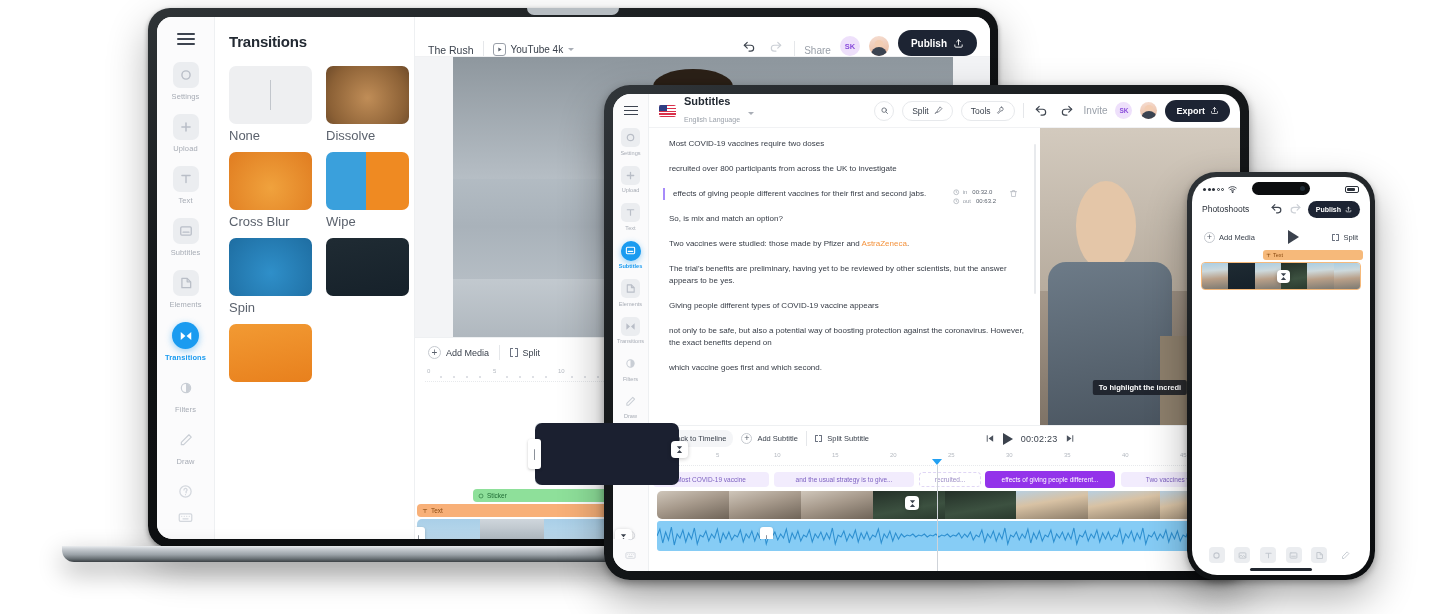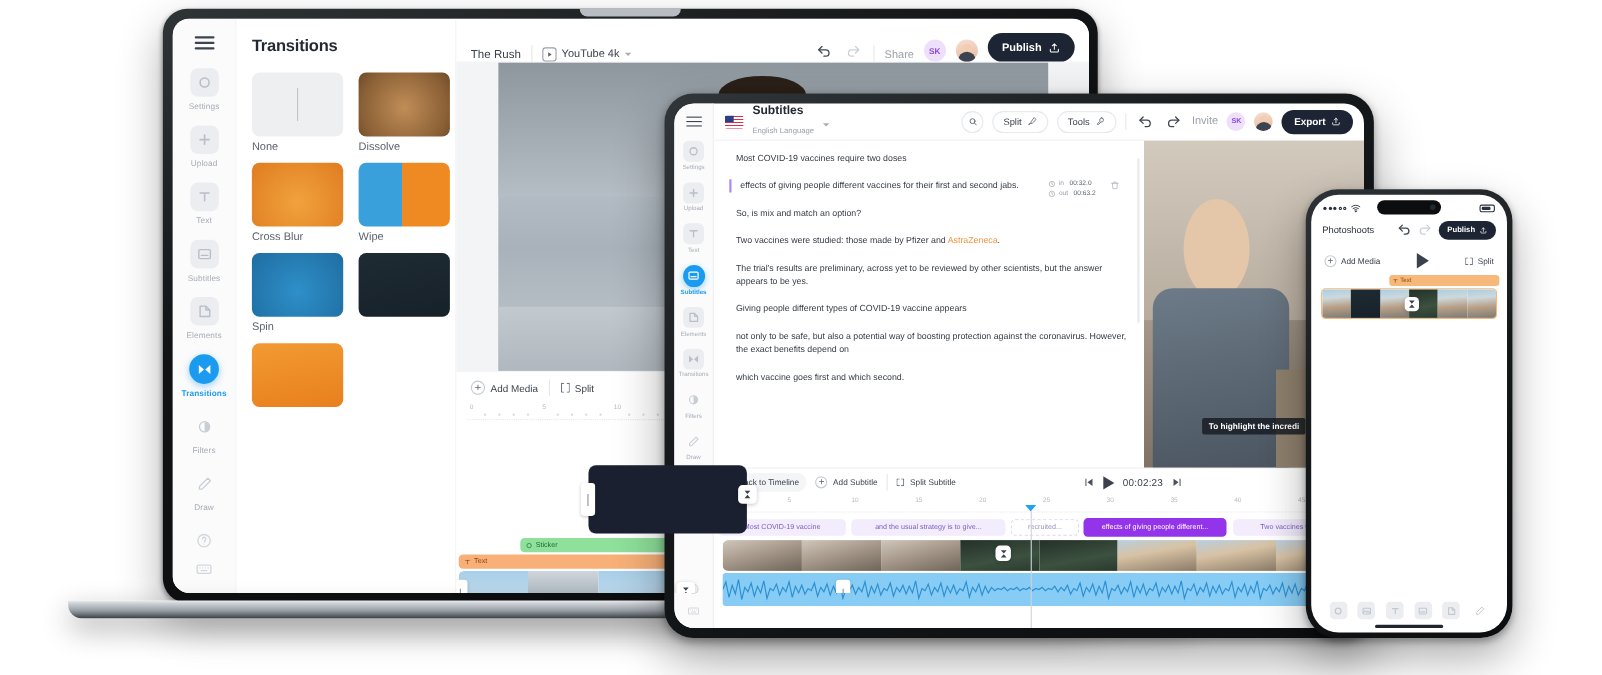--- a/index.html
+++ b/index.html
@@ -50,21 +50,21 @@
   .rail-bottom { margin-top: auto; padding-bottom: 14px; display: flex; flex-direction: column; align-items: center; gap: 11px; }
   .rail-bottom svg { width: 15px; height: 15px; color: #d3d7dd; display: block; cursor: pointer; }
 
   
   .panel { width: 200px; flex: 0 0 200px; background: #fff; border-right: 1px solid #eef0f2; padding: 16px 0 0 14px; overflow: hidden; }
   .panel-title { font-size: 15px; font-weight: bold; color: #232a33; letter-spacing: -.2px; }
   .tgrid { display: grid; grid-template-columns: 83px 83px; gap: 9px 14px; margin-top: 16px; }
   .tcell { cursor: pointer; }
   .tthumb { width: 83px; height: 58px; border-radius: 7px; overflow: hidden; position: relative; }
   .tcell.sel .tthumb { outline: 2.2px solid #22a0f2; outline-offset: -1px; }
-  .tlab { font-size: 10px; color: #5b626d; margin-top: 4px; }
+  .tlab { font-size: 13px; color: #5b626d; margin-top: 4px; }
   .tcell.sel .tlab { color: #1a9bf0; font-weight: bold; }
   .th-none { background: #eeeff1; display: flex; align-items: center; justify-content: center; }
   .th-none i { display: block; width: 1.6px; height: 30px; background: #c2c6cc; }
 
   
   .mainwrap { flex: 1; display: flex; flex-direction: column; background: #fff; min-width: 0; }
   .topbar { height: 40px; display: flex; align-items: flex-end; padding: 0 13px; gap: 9px; border-bottom: 1px solid #f0f1f3; }
   .proj { font-size: 10.5px; color: #3b424d; }
   .vsep { width: 1px; height: 15px; background: #e5e7ea; }
   .ratio { display: flex; align-items: center; gap: 5px; font-size: 10px; color: #3b424d; cursor: pointer; }
@@ -660,20 +660,21 @@
               <svg viewBox="0 0 24 24" fill="none" stroke="currentColor" stroke-width="2" stroke-linecap="round" stroke-linejoin="round">
                   <path d="M12 15V4M8 8l4-4 4 4"></path>
                   <path d="M4 15v3a2 2 0 002 2h12a2 2 0 002-2v-3"></path>
                 </svg>
             </span>
           </div>
 
           <div class="t-body">
             <div class="t-subs">
               <div class="subline">Most COVID-19 vaccines require two doses</div>
+              <div class="subline">recruited over 800 participants from across the UK to investigate</div>
               <div class="subline act">
                 <span>effects of giving people different vaccines for their first and second jabs.</span>
                 <span class="inout">
                   <span class="row">
                     <svg viewBox="0 0 24 24" fill="none" stroke="currentColor" stroke-width="2.2">
                         <circle cx="12" cy="12" r="9"></circle>
                         <path d="M12 7v5l3 2" stroke-linecap="round"></path>
                       </svg>
                     <span>in</span>
                     <span class="tv">00:32.0</span>
@@ -686,21 +687,21 @@
                     <span>out</span>
                     <span class="tv">00:63.2</span>
                   </span>
                 </span>
                 <span class="trashb"><svg viewBox="0 0 24 24" fill="none" stroke="currentColor" stroke-width="2" stroke-linecap="round">
                       <path d="M4 7h16M9 7V4h6v3M6 7l1 13h10l1-13"></path>
                     </svg></span>
               </div>
               <div class="subline">So, is mix and match an option?</div>
               <div class="subline">Two vaccines were studied: those made by Pfizer and <span class="hl">AstraZeneca</span>.</div>
-              <div class="subline">The trial's results are preliminary, across yet to be reviewed by other scientists, but the answer appears to be yes.</div>
+              <div class="subline">The trial's benefits are preliminary, having yet to be reviewed by other scientists, but the answer appears to be yes.</div>
               <div class="subline">Giving people different types of COVID-19 vaccine appears</div>
               <div class="subline">not only to be safe, but also a potential way of boosting protection against the coronavirus. However, the exact benefits depend on</div>
               <div class="subline">which vaccine goes first and which second.</div>
               <div class="sbar"></div>
             </div>
 
             <div class="t-prev ph-man">
               <div style="position:absolute;left:0;right:0;top:0;height:55%;background:linear-gradient(180deg,#d3cabe,#b7ac9e)"></div>
               <div style="position:absolute;left:18%;top:18%;width:30%;height:30%;background:#e4c6a8;border-radius:50%"></div>
               <div style="position:absolute;left:4%;top:45%;width:62%;height:55%;background:linear-gradient(170deg,#6d7b88,#4a5560);border-radius:18px 18px 0 0"></div>

